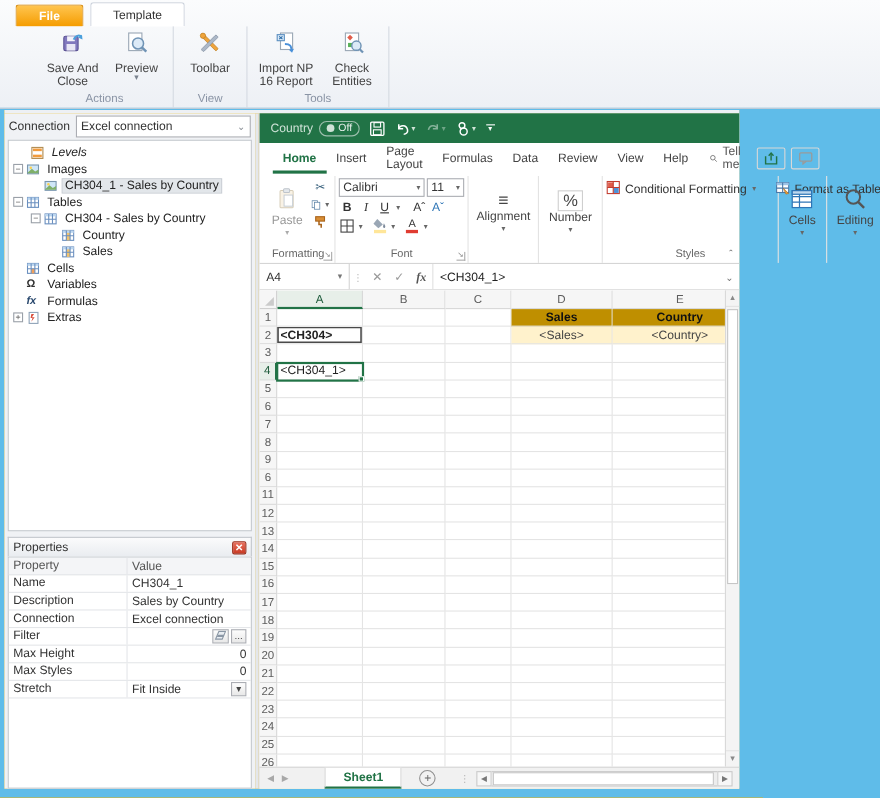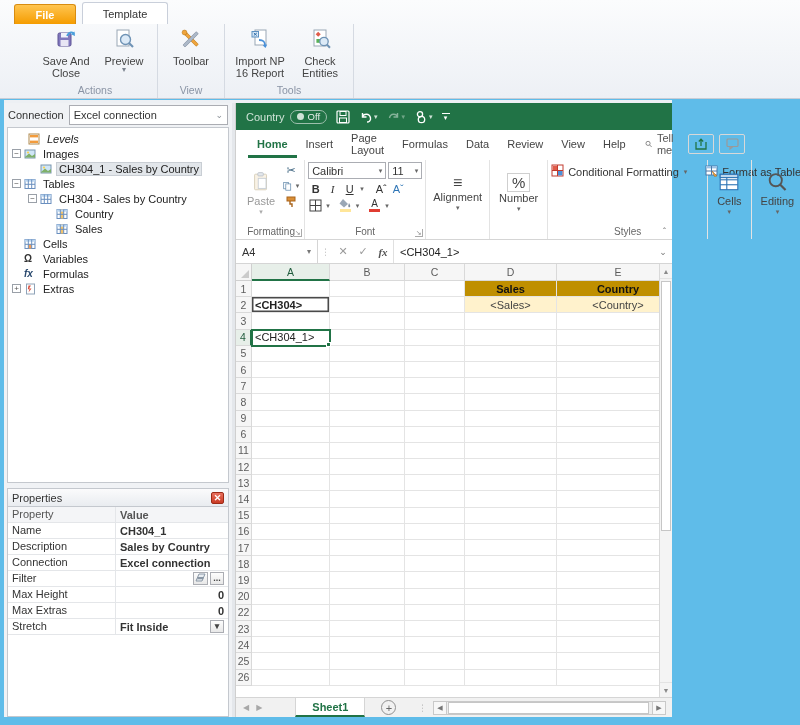--- a/index.html
+++ b/index.html
@@ -38,21 +38,21 @@
   .tlabel{padding:0 2px;color:#222;}
   .vsplit{height:5px;}
   .props{flex:1;display:flex;flex-direction:column;min-height:0;}
   .props-header{height:18px;background:linear-gradient(#FBFBFC,#E9ECF0);border:1px solid #C4C8CE;border-bottom:none;display:flex;align-items:center;justify-content:space-between;padding:0 4px;}
   .props-close{width:13px;height:12px;background:linear-gradient(#E9705E,#C93A24);border:1px solid #9C2B18;border-radius:2px;color:#fff;font-size:9px;line-height:10px;text-align:center;font-weight:bold;}
   .props-table{flex:1;background:#fff;border:1px solid #C4C8CE;display:flex;flex-direction:column;}
   .prow{display:flex;height:16px;border-bottom:1px solid #E4E6E9;flex:none;}
   .prow.phead{background:#F4F5F7;color:#555;}
   .pcell{padding:1px 4px;overflow:hidden;white-space:nowrap;}
   .pname{width:108px;border-right:1px solid #E4E6E9;}
-  .pval{flex:1;display:flex;align-items:center;font-weight:bold;}
+  .pval{flex:1;display:flex;align-items:center;}
   .pvtext{flex:1;}
   .pval.right .pvtext{text-align:right;}
   .pctl{flex:none;display:flex;align-items:center;gap:2px;}
   .mini-btn{min-width:14px;height:13px;border:1px solid #ABADB3;background:linear-gradient(#fdfdfd,#e8e8e8);font-size:9px;line-height:11px;text-align:center;color:#444;padding:0 1px;}
 
   
   .xl{flex:1;display:flex;flex-direction:column;background:#fff;border-left:1px solid #CFCFCF;min-width:0;}
   .xl-qat{height:27px;background:#217346;display:flex;align-items:center;color:#fff;padding-left:10px;gap:9px;flex:none;}
   .autosave{display:flex;align-items:center;gap:5px;color:#CFE3D7;}
   .as-pill{border:1px solid #9DBFAD;border-radius:8px;height:14px;display:flex;align-items:center;gap:4px;padding:0 6px;font-size:9.5px;color:#E8F1EC;}
@@ -390,21 +390,21 @@
                 </span>
               </div>
             </div>
             <div class="prow">
               <div class="pcell pname">Max Height</div>
               <div class="pcell pval right">
                 <span class="pvtext">0</span>
               </div>
             </div>
             <div class="prow">
-              <div class="pcell pname">Max Extras</div>
+              <div class="pcell pname">Max Styles</div>
               <div class="pcell pval right">
                 <span class="pvtext">0</span>
               </div>
             </div>
             <div class="prow">
               <div class="pcell pname">Stretch</div>
               <div class="pcell pval">
                 <span class="pvtext">Fit Inside</span>
                 <span class="pctl">
                   <span class="mini-btn">▾</span>
@@ -892,20 +892,30 @@
               <div class="row-header">20</div>
               <div class="cell" style="width: 78px;"></div>
               <div class="cell" style="width: 75px;"></div>
               <div class="cell" style="width: 60px;"></div>
               <div class="cell" style="width: 92px;"></div>
               <div class="cell" style="width: 123px;"></div>
               <div class="cell" style="width: 59px;"></div>
               <div class="cell" style="flex: 1 1 0%;"></div>
             </div>
             <div class="grid-row">
+              <div class="row-header">21</div>
+              <div class="cell" style="width: 78px;"></div>
+              <div class="cell" style="width: 75px;"></div>
+              <div class="cell" style="width: 60px;"></div>
+              <div class="cell" style="width: 92px;"></div>
+              <div class="cell" style="width: 123px;"></div>
+              <div class="cell" style="width: 59px;"></div>
+              <div class="cell" style="flex: 1 1 0%;"></div>
+            </div>
+            <div class="grid-row">
               <div class="row-header">22</div>
               <div class="cell" style="width: 78px;"></div>
               <div class="cell" style="width: 75px;"></div>
               <div class="cell" style="width: 60px;"></div>
               <div class="cell" style="width: 92px;"></div>
               <div class="cell" style="width: 123px;"></div>
               <div class="cell" style="width: 59px;"></div>
               <div class="cell" style="flex: 1 1 0%;"></div>
             </div>
             <div class="grid-row">

